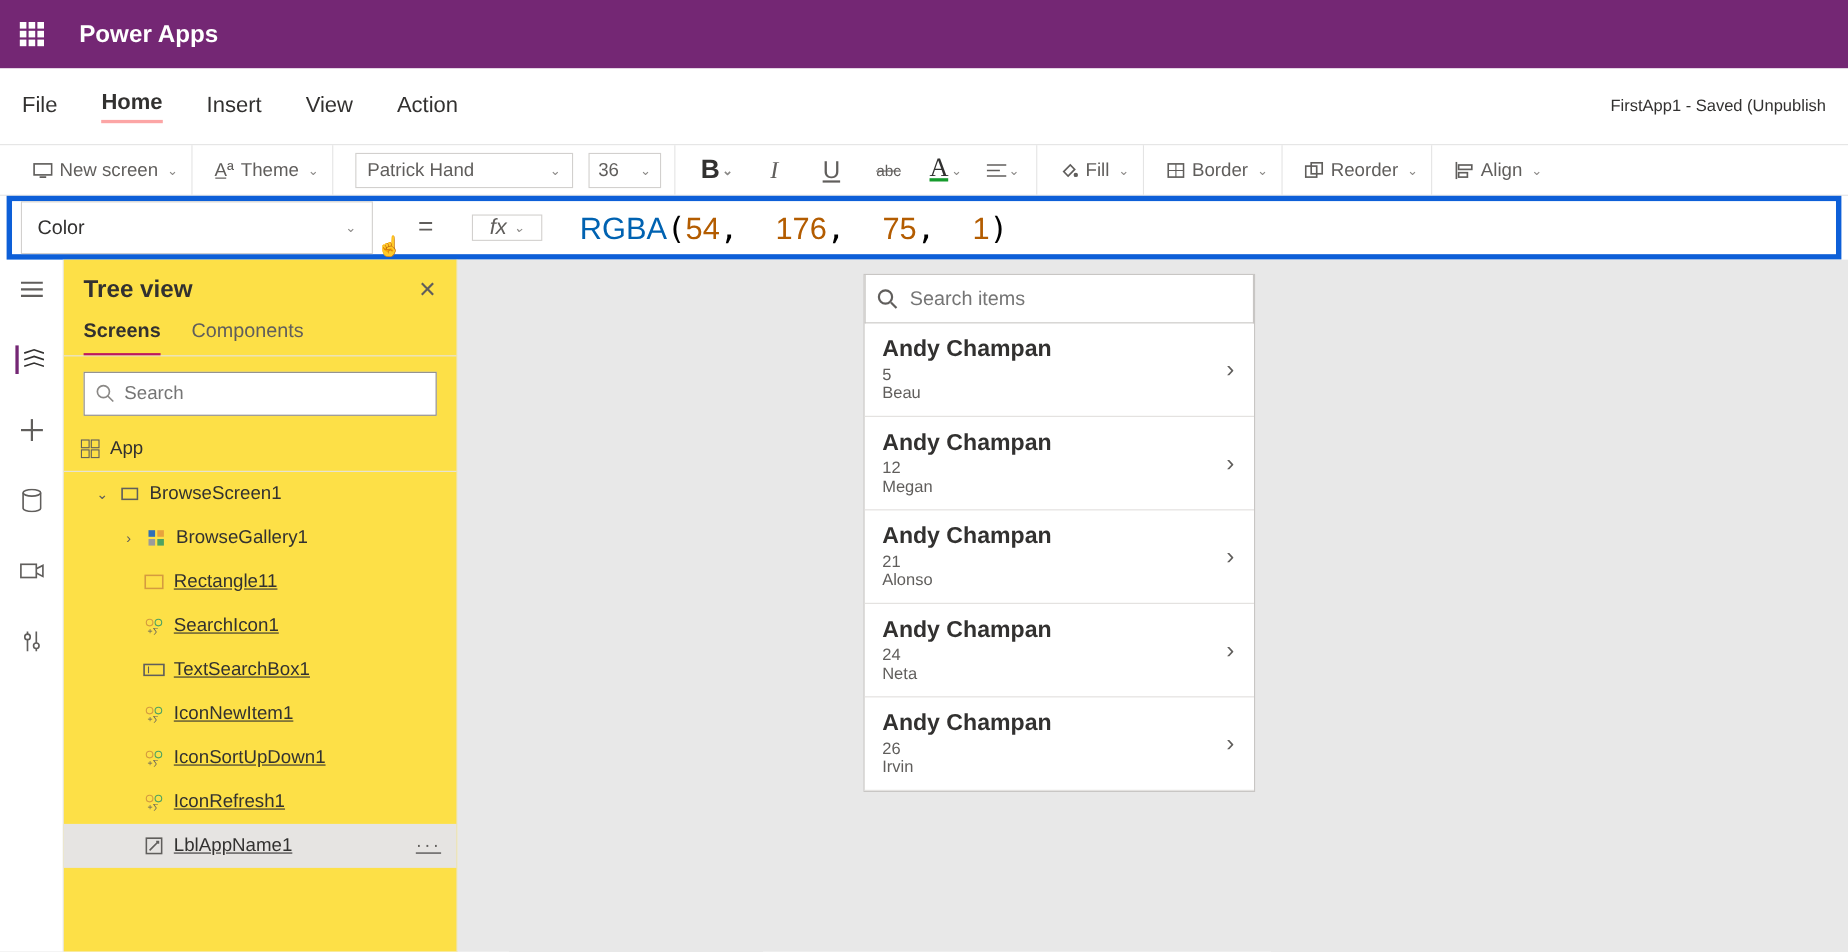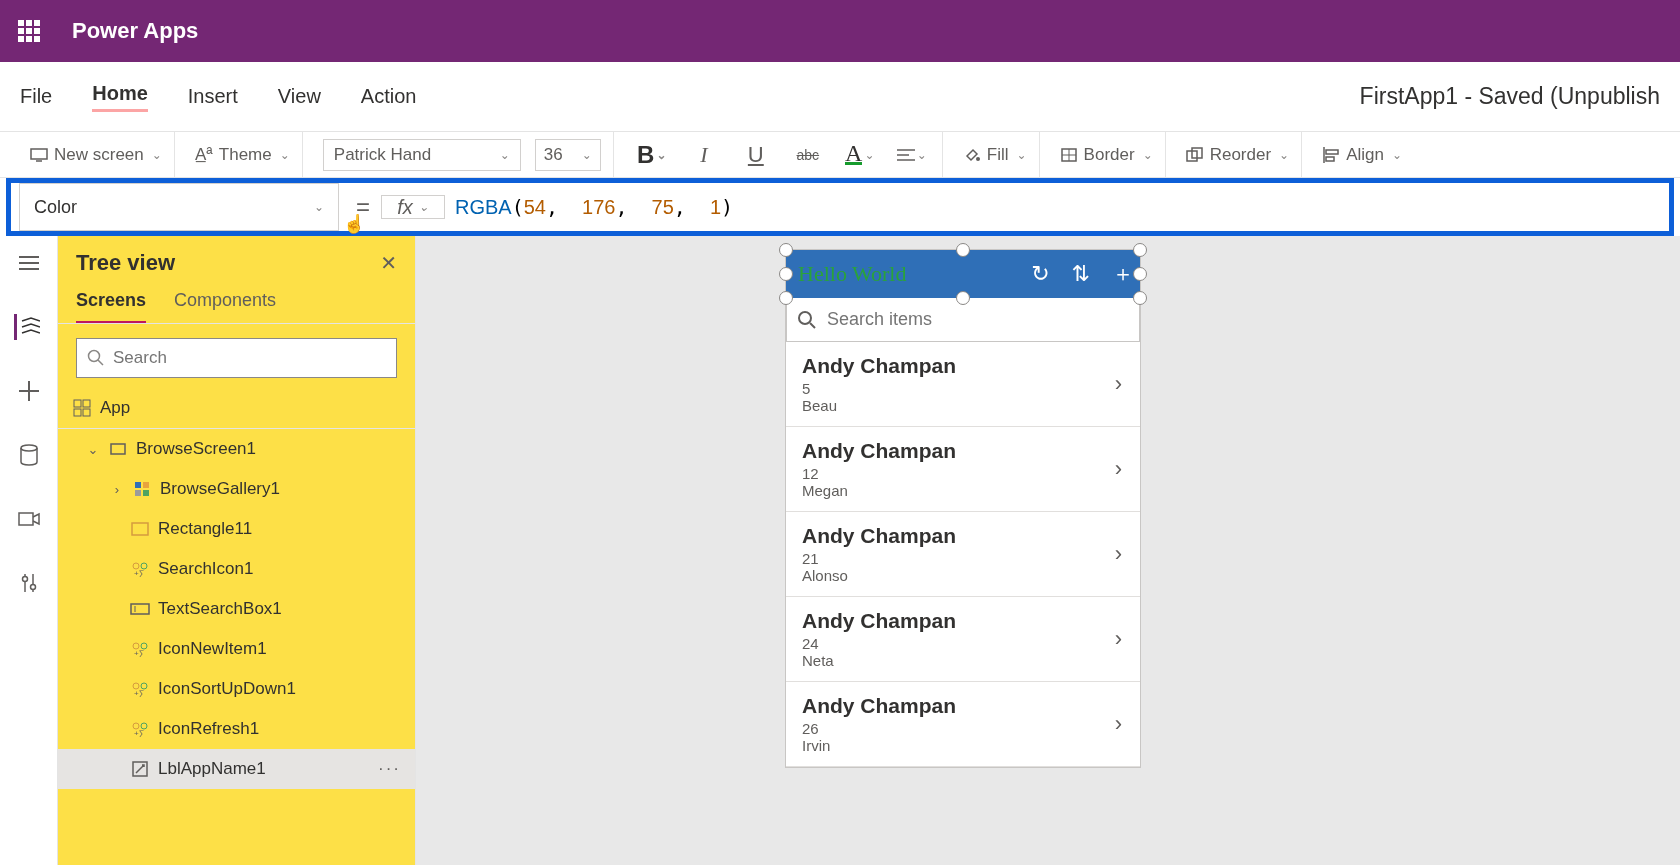--- a/index.html
+++ b/index.html
@@ -8,44 +8,44 @@
 
 .titlebar { background: #742774; height: 62px; display: flex; align-items: center; padding: 0 18px; color: #fff; }
 .waffle { width: 22px; height: 22px; display: grid; grid-template-columns: repeat(3,1fr); grid-template-rows: repeat(3,1fr); gap: 2px; margin-right: 32px; }
 .waffle div { background: #fff; }
 .titlebar .brand { font-size: 22px; font-weight: 600; }
 
 
 .menubar { height: 70px; display: flex; align-items: center; padding: 0 20px; border-bottom: 1px solid #e4e4e4; }
 .menubar .item { margin-right: 40px; font-size: 20px; color: #323130; cursor: pointer; }
 .menubar .item.active { font-weight: 600; border-bottom: 3px solid #fca5a5; padding-bottom: 4px; }
-.menubar .status { margin-left: auto; font-size: 23px; color: #323130; }
+.menubar .status { margin-left: auto; font-size: 15px; color: #323130; }
 
 
 .ribbon { height: 46px; display: flex; align-items: center; padding: 0 18px; border-bottom: 1px solid #e4e4e4; gap: 8px; }
 .rgroup { display: flex; align-items: center; gap: 6px; padding: 0 12px; height: 100%; border-right: 1px solid #e4e4e4; color: #605e5c; font-size: 17px; }
 .rgroup:last-child { border-right: none; }
 .ricon { width: 18px; height: 18px; display: inline-flex; align-items: center; justify-content: center; }
 .chev { font-size: 12px; color: #8a8886; margin-left: 2px; }
 .fontsel { border: 1px solid #d2d0ce; height: 32px; width: 198px; display: flex; align-items: center; padding: 0 10px; font-size: 17px; justify-content: space-between; }
 .sizesel { border: 1px solid #d2d0ce; height: 32px; width: 66px; display: flex; align-items: center; padding: 0 8px; font-size: 17px; justify-content: space-between; }
 .fmt { width: 36px; display: flex; align-items: center; justify-content: center; font-size: 22px; color: #605e5c; }
 .fmt.bold { font-weight: 700; font-size: 24px; color: #323130; }
 .fmt.italic { font-style: italic; font-family: serif; }
 .fmt.uline { text-decoration: underline; }
 .fmt.strike { text-decoration: line-through; font-size: 14px; }
 .fontcolor { font-family: serif; font-size: 24px; color: #323130; border-bottom: 3px solid #169b2d; line-height: 18px; }
 
 
 .fbarwrap { border: 5px solid #0d5fd8; margin: 0 6px 0 6px; }
-.fbar { height: 48px; display: flex; align-items: center; background: #fff; }
+.fbar { height: 48px; display: flex; align-items: center; background: #fff; gap: 24px; }
 .propsel { width: 320px; height: 100%; border: 1px solid #d2d0ce; display: flex; align-items: center; padding: 0 14px; font-size: 18px; color: #323130; justify-content: space-between; margin: 0 6px 0 8px; }
 .eq { width: 36px; text-align: center; font-size: 24px; color: #605e5c; }
 .fx { width: 64px; height: 24px; border: 1px solid #d2d0ce; display: flex; align-items: center; justify-content: center; font-family: serif; font-style: italic; font-size: 20px; color: #605e5c; gap: 4px; margin-right: 10px; }
-.formula { font-family: Consolas, monospace; font-size: 20px; }
+.formula { font-family: Consolas, monospace; font-size: 28px; }
 .fn { color: #0062b1; }
 .num { color: #b35c00; }
 .cursor { position: relative; }
 .hand { position: absolute; left: 332px; top: 30px; font-size: 18px; pointer-events: none; }
 
 
 .main { display: flex; height: calc(865px - 62px - 58px - 46px - 58px); }
 
 
 .rail { width: 58px; border-right: 1px solid #e4e4e4; display: flex; flex-direction: column; align-items: center; padding-top: 14px; gap: 38px; }
@@ -60,21 +60,21 @@
 .tree-tabs .t { font-size: 18px; color: #605e5c; padding-bottom: 10px; cursor: pointer; }
 .tree-tabs .t.active { color: #323130; font-weight: 600; border-bottom: 2px solid #be185d; }
 .searchbox { margin: 14px 18px 10px; border: 1px solid #8a8886; height: 40px; display: flex; align-items: center; padding: 0 10px; gap: 8px; background: #fff; }
 .searchbox input { border: none; outline: none; font-size: 17px; flex: 1; }
 .node { display: flex; align-items: center; height: 40px; padding: 0 14px; gap: 8px; font-size: 17px; color: #323130; cursor: pointer; }
 .node.sel { background: #e6e4e2; }
 .node .exp { width: 14px; text-align: center; color: #605e5c; font-size: 13px; }
 .node .nicon { width: 20px; height: 20px; display: flex; align-items: center; justify-content: center; }
 .indent1 { padding-left: 28px; }
 .indent2 { padding-left: 52px; }
-.indent3 { padding-left: 72px; }
+.indent3 { padding-left: 72px; text-decoration: underline; }
 .more { margin-left: auto; letter-spacing: 2px; color: #605e5c; }
 
 
 .canvas { flex: 1; background: #e8e8e8; position: relative; }
 .phone { position: absolute; left: 370px; top: 14px; width: 354px; background: #fff; box-shadow: 0 0 0 1px #c8c6c4; }
 .ph-header { background: #2f6fb7; height: 48px; position: relative; display: flex; align-items: center; }
 .ph-title { color: #2aa33a; font-family: "Comic Sans MS", cursive; font-size: 22px; margin-left: 12px; }
 .ph-icons { position: absolute; right: 6px; top: 0; height: 100%; display: flex; align-items: center; gap: 22px; color: #fff; font-size: 22px; }
 .sel-handle { position: absolute; width: 14px; height: 14px; background: #fff; border: 1px solid #8a8886; border-radius: 50%; }
 .ph-search { height: 44px; border: 1px solid #c8c6c4; border-top: none; display: flex; align-items: center; padding: 0 10px; gap: 10px; }
@@ -376,36 +376,20 @@
             <path d="M4 12 L12 4 M10 4 L12 4 L12 6" fill="none" stroke="#605e5c" stroke-width="1.5"></path>
           </svg>
         </span>
       <span>LblAppName1</span>
       <span class="more">···</span>
     </div>
   </div>
 
   <div class="canvas">
     <div class="phone">
-      <div class="ph-header">
-        <span class="ph-title">Hello World</span>
-        <div class="ph-icons">
-          <span>↻</span>
-          <span>⇅</span>
-          <span>＋</span>
-        </div>
-        <div class="sel-handle" style="left:-7px;top:-7px"></div>
-        <div class="sel-handle" style="left:50%;top:-7px;margin-left:-7px"></div>
-        <div class="sel-handle" style="right:-7px;top:-7px"></div>
-        <div class="sel-handle" style="left:-7px;top:50%;margin-top:-7px"></div>
-        <div class="sel-handle" style="right:-7px;top:50%;margin-top:-7px"></div>
-        <div class="sel-handle" style="left:-7px;bottom:-7px"></div>
-        <div class="sel-handle" style="left:50%;bottom:-7px;margin-left:-7px"></div>
-        <div class="sel-handle" style="right:-7px;bottom:-7px"></div>
-      </div>
       <div class="ph-search">
         <svg width="20" height="20">
             <circle cx="8" cy="8" r="6" fill="none" stroke="#605e5c" stroke-width="2"></circle>
             <line x1="13" y1="13" x2="18" y2="18" stroke="#605e5c" stroke-width="2"></line>
           </svg>
         <input placeholder="Search items" style="">
       </div>
       <div id="gallery">
           <div class="gitem">
             <div class="t1">Andy Champan</div>

